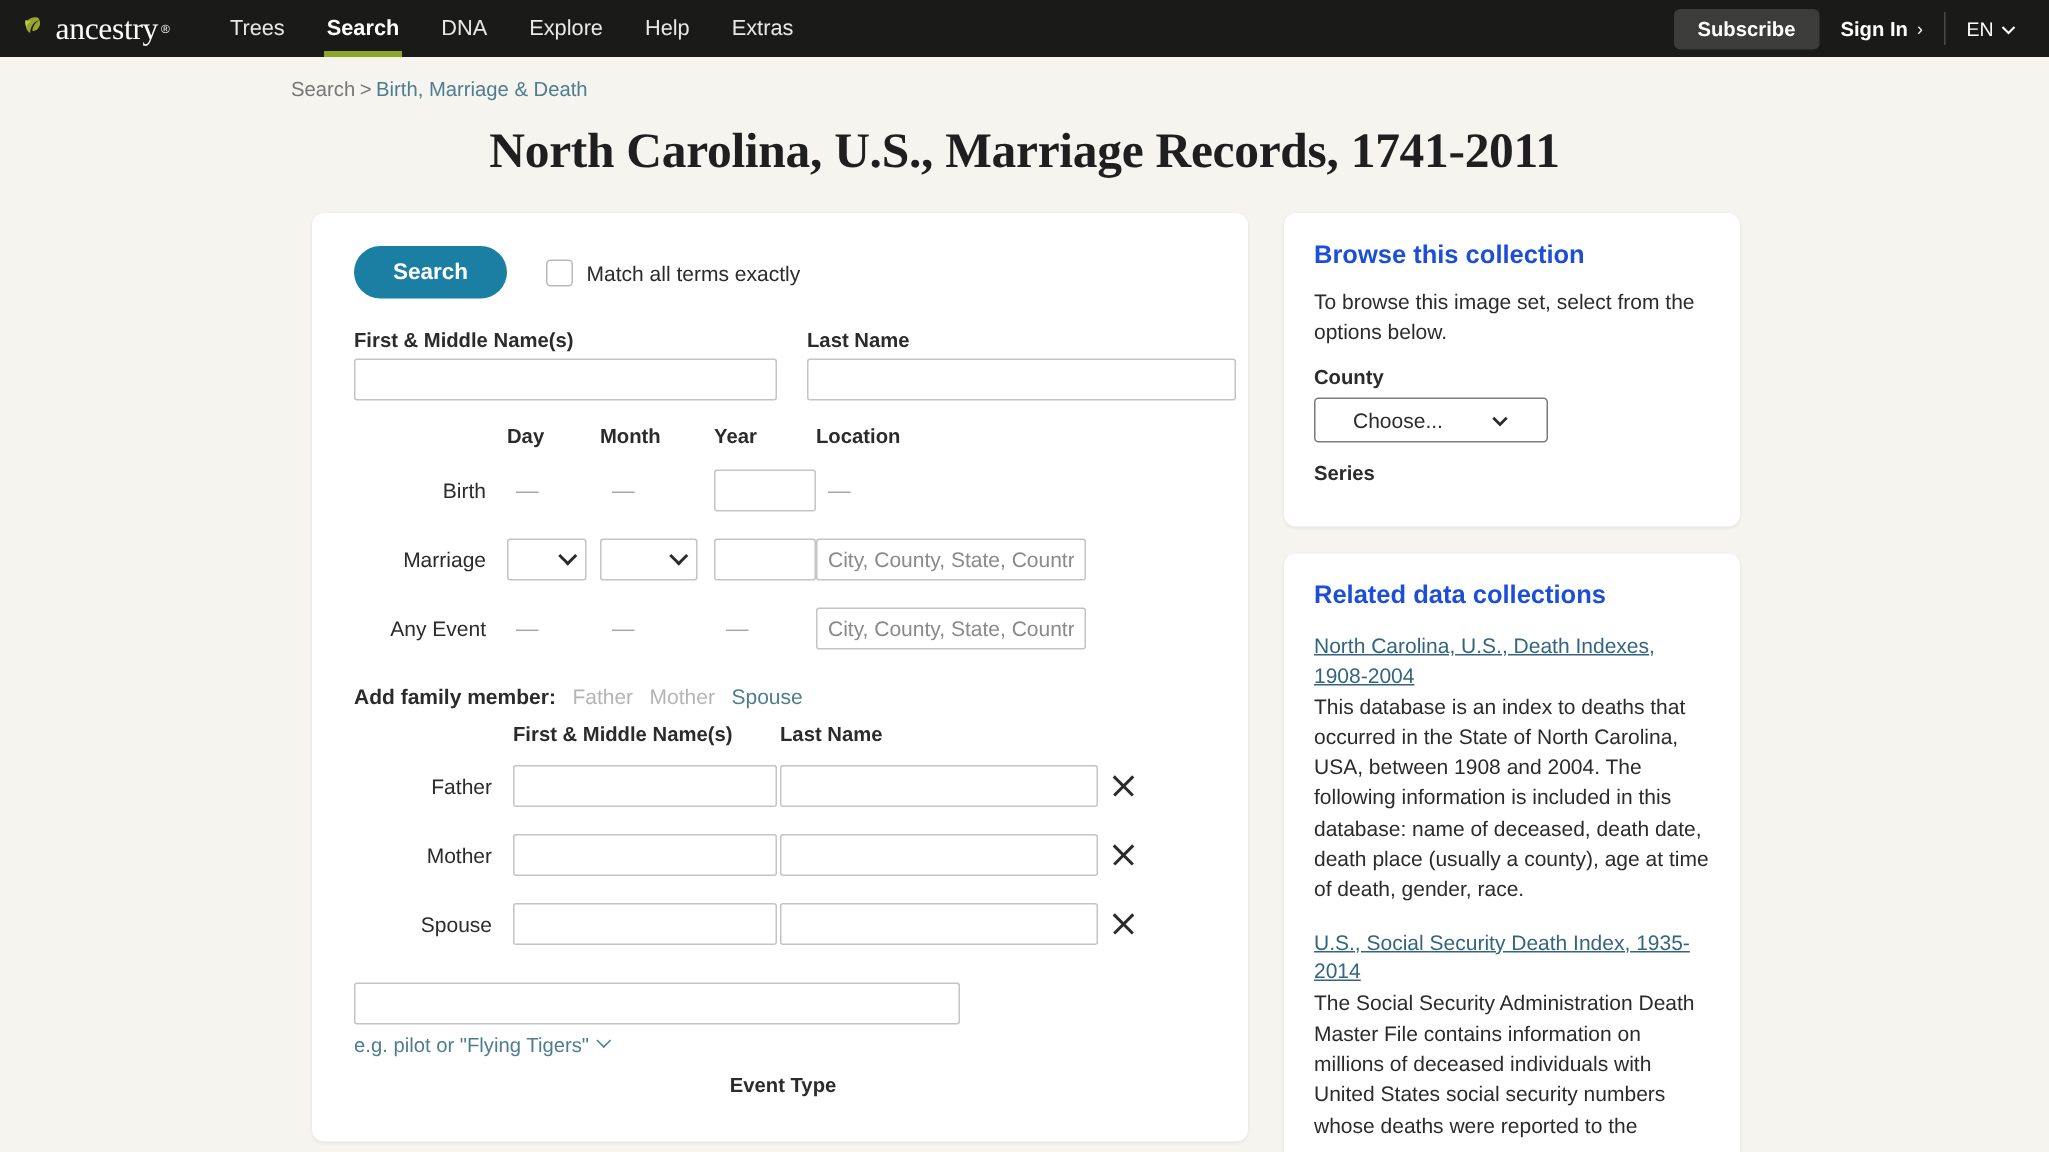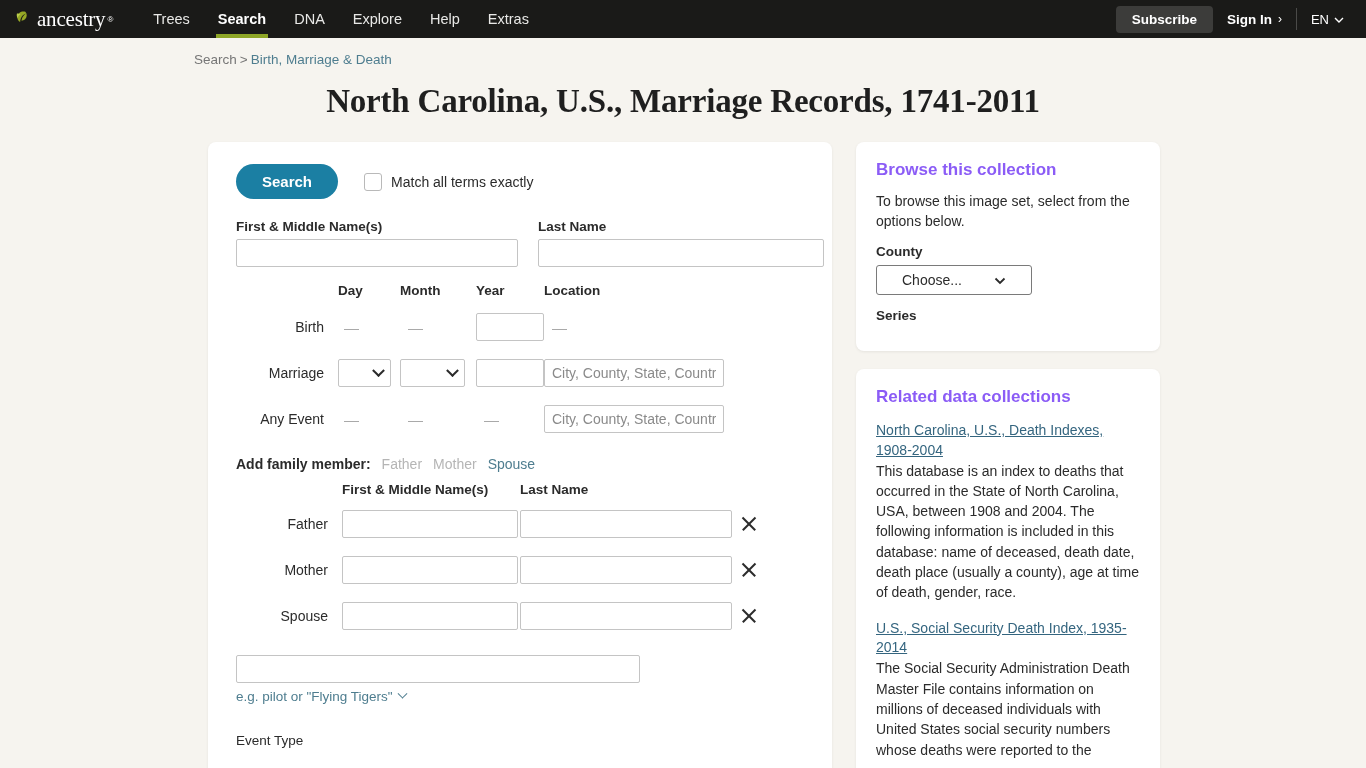--- a/index.html
+++ b/index.html
@@ -237,24 +237,24 @@
   .kw-hint {
     font-size: 13.5px; color: #4e7d8f; margin-top: 6px;
     display: inline-flex; align-items: center; gap: 6px; cursor: pointer;
   }
   .chev-d-sm {
     width: 7px; height: 7px;
     border-right: 1.6px solid #4e7d8f;
     border-bottom: 1.6px solid #4e7d8f;
     transform: rotate(45deg) translate(-2px,-2px);
   }
-  .evt-label { font-size: 13.5px; font-weight: normal; margin: 28px 0 0 10px; }
-
-  
-  .side-h { font-size: 17px; font-weight: bold; color: #8b5cf6; margin: 0 0 12px 0; }
+  .evt-label { font-size: 13.5px; font-weight: bold; margin: 10px 0 0 10px; text-align: center; }
+
+  
+  .side-h { font-size: 17px; font-weight: bold; color: #1d4ed8; margin: 0 0 12px 0; }
   .side-p { font-size: 14px; line-height: 1.42; color: #2b2b2b; margin: 0 0 12px 0; }
   .side-lbl { font-size: 13.5px; font-weight: bold; margin-bottom: 6px; }
   .county-sel {
     width: 156px; height: 30px;
     border: 1px solid #7a7a7a; border-radius: 3px;
     background: #fff;
     display: flex; align-items: center; justify-content: space-between;
     padding: 0 25px;
     font-size: 14px; color: #2b2b2b;
     cursor: pointer;

